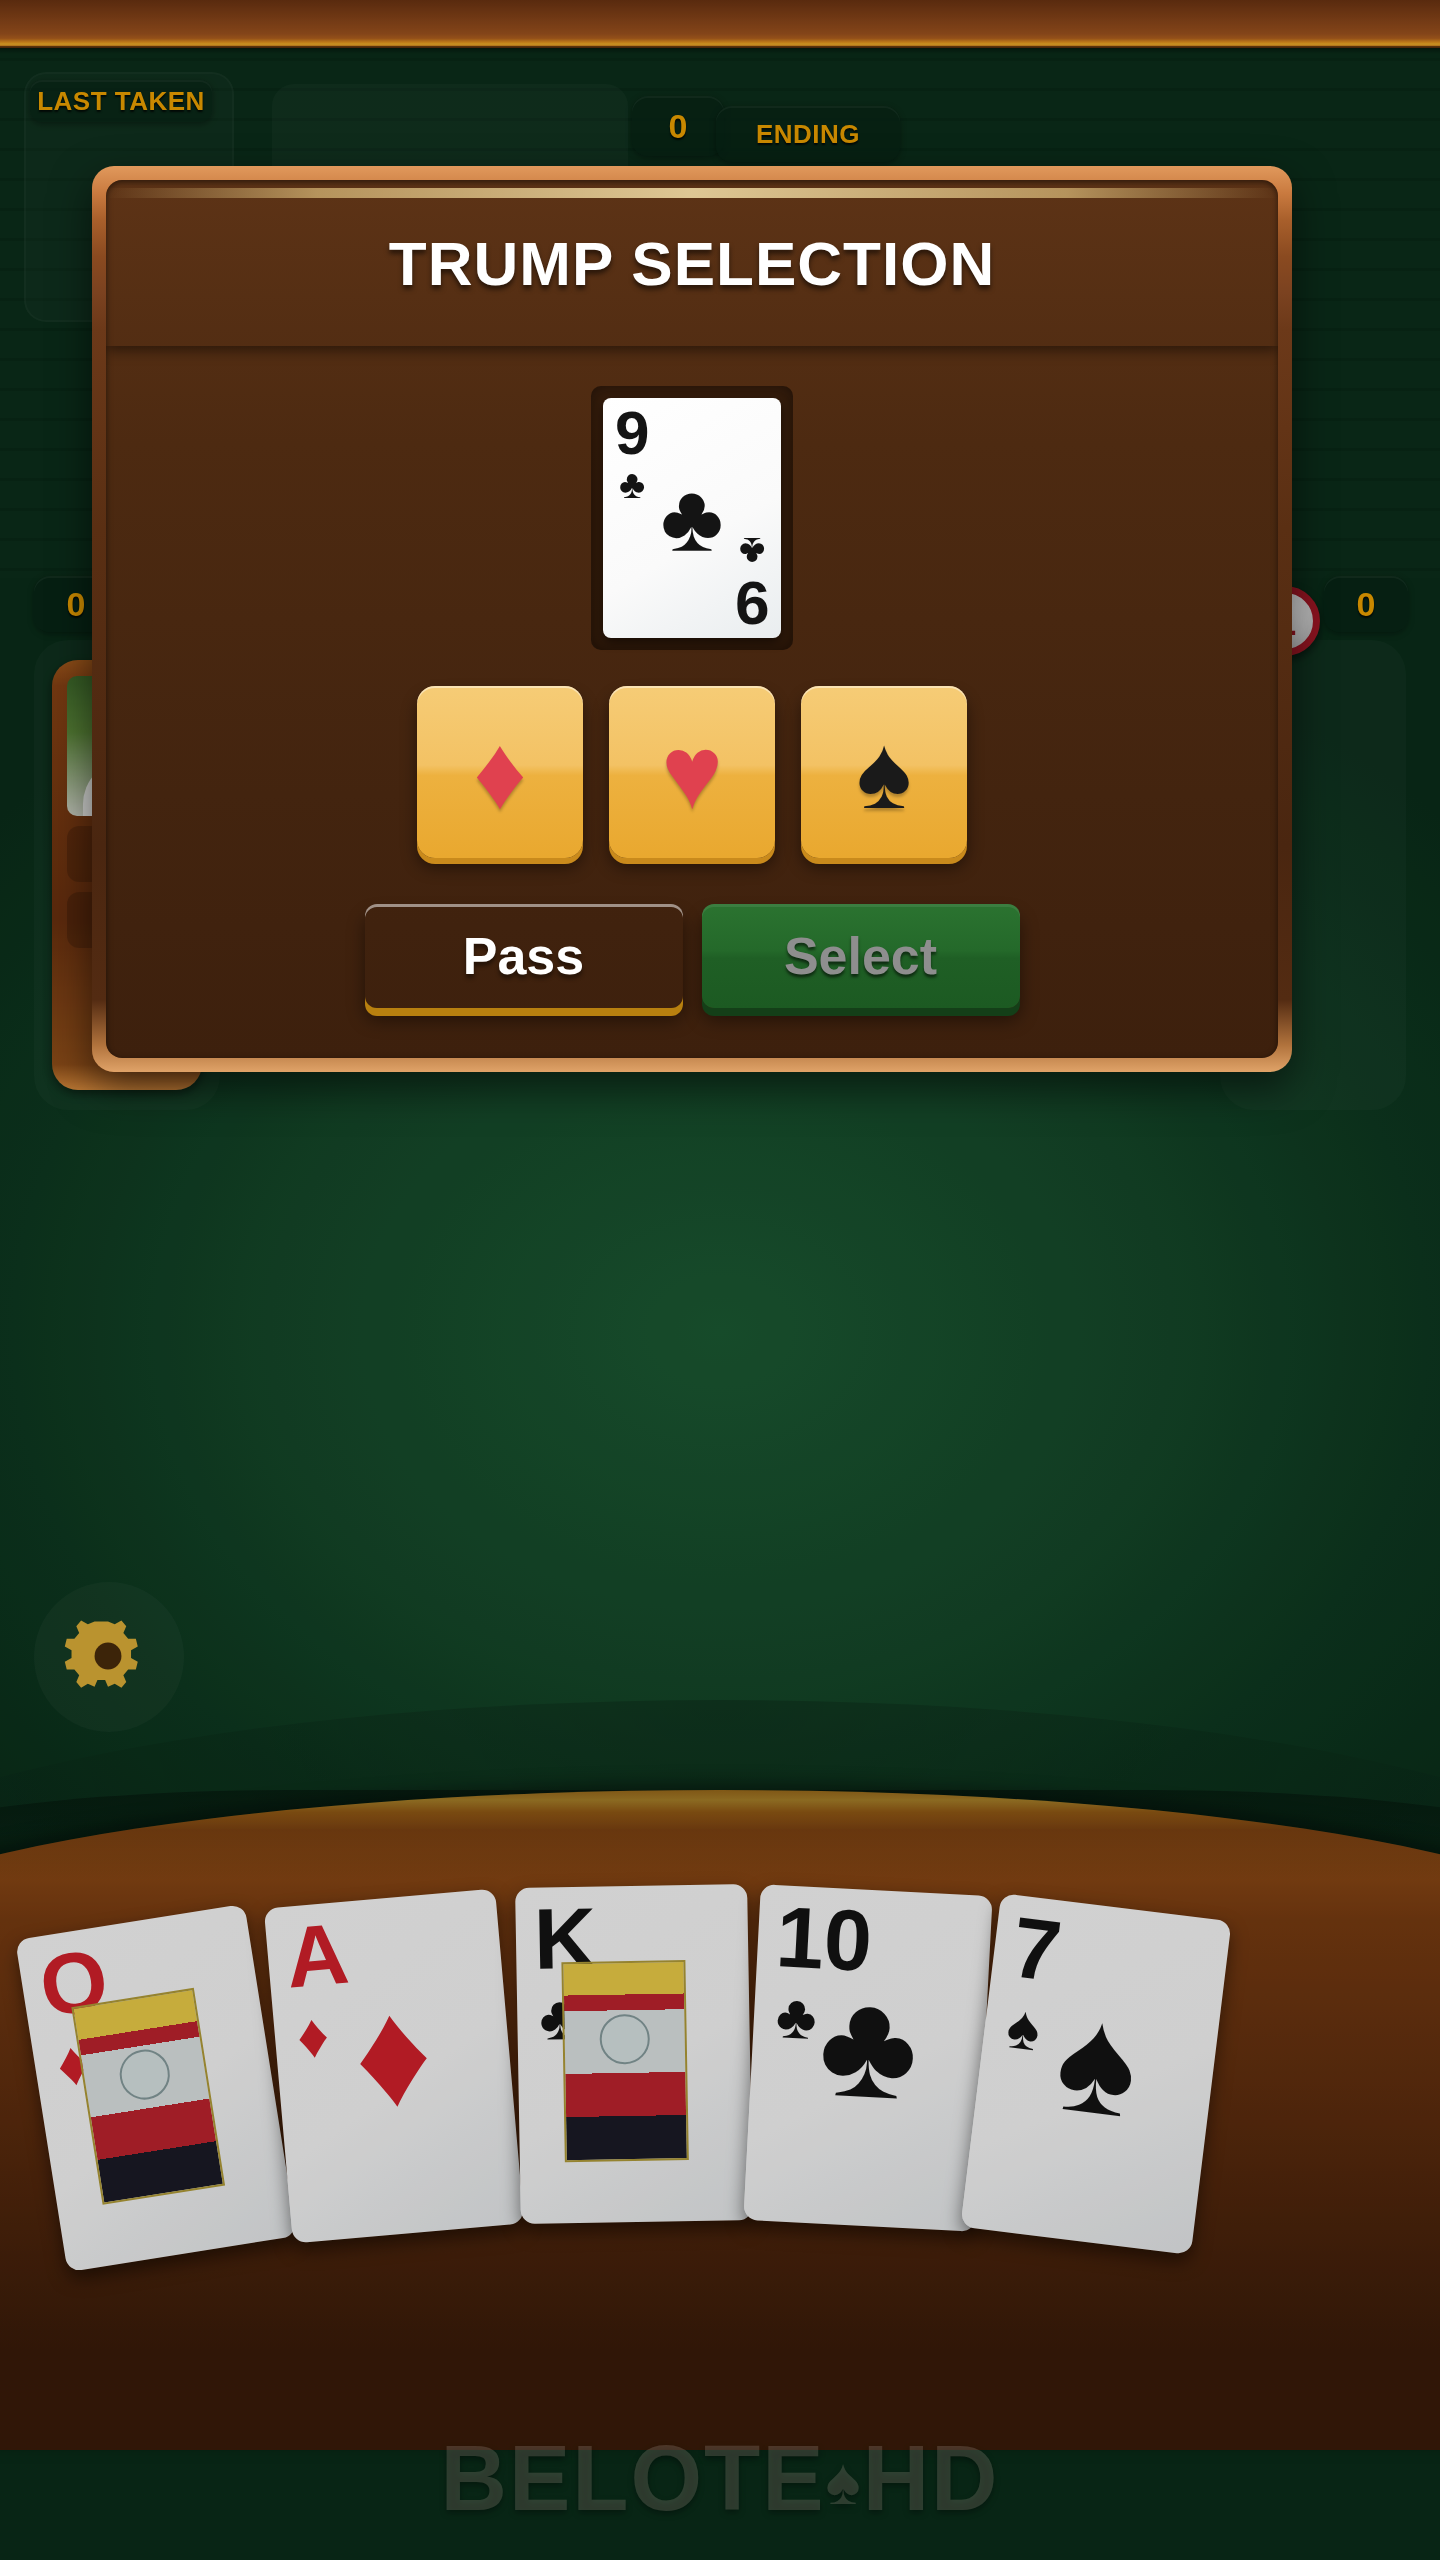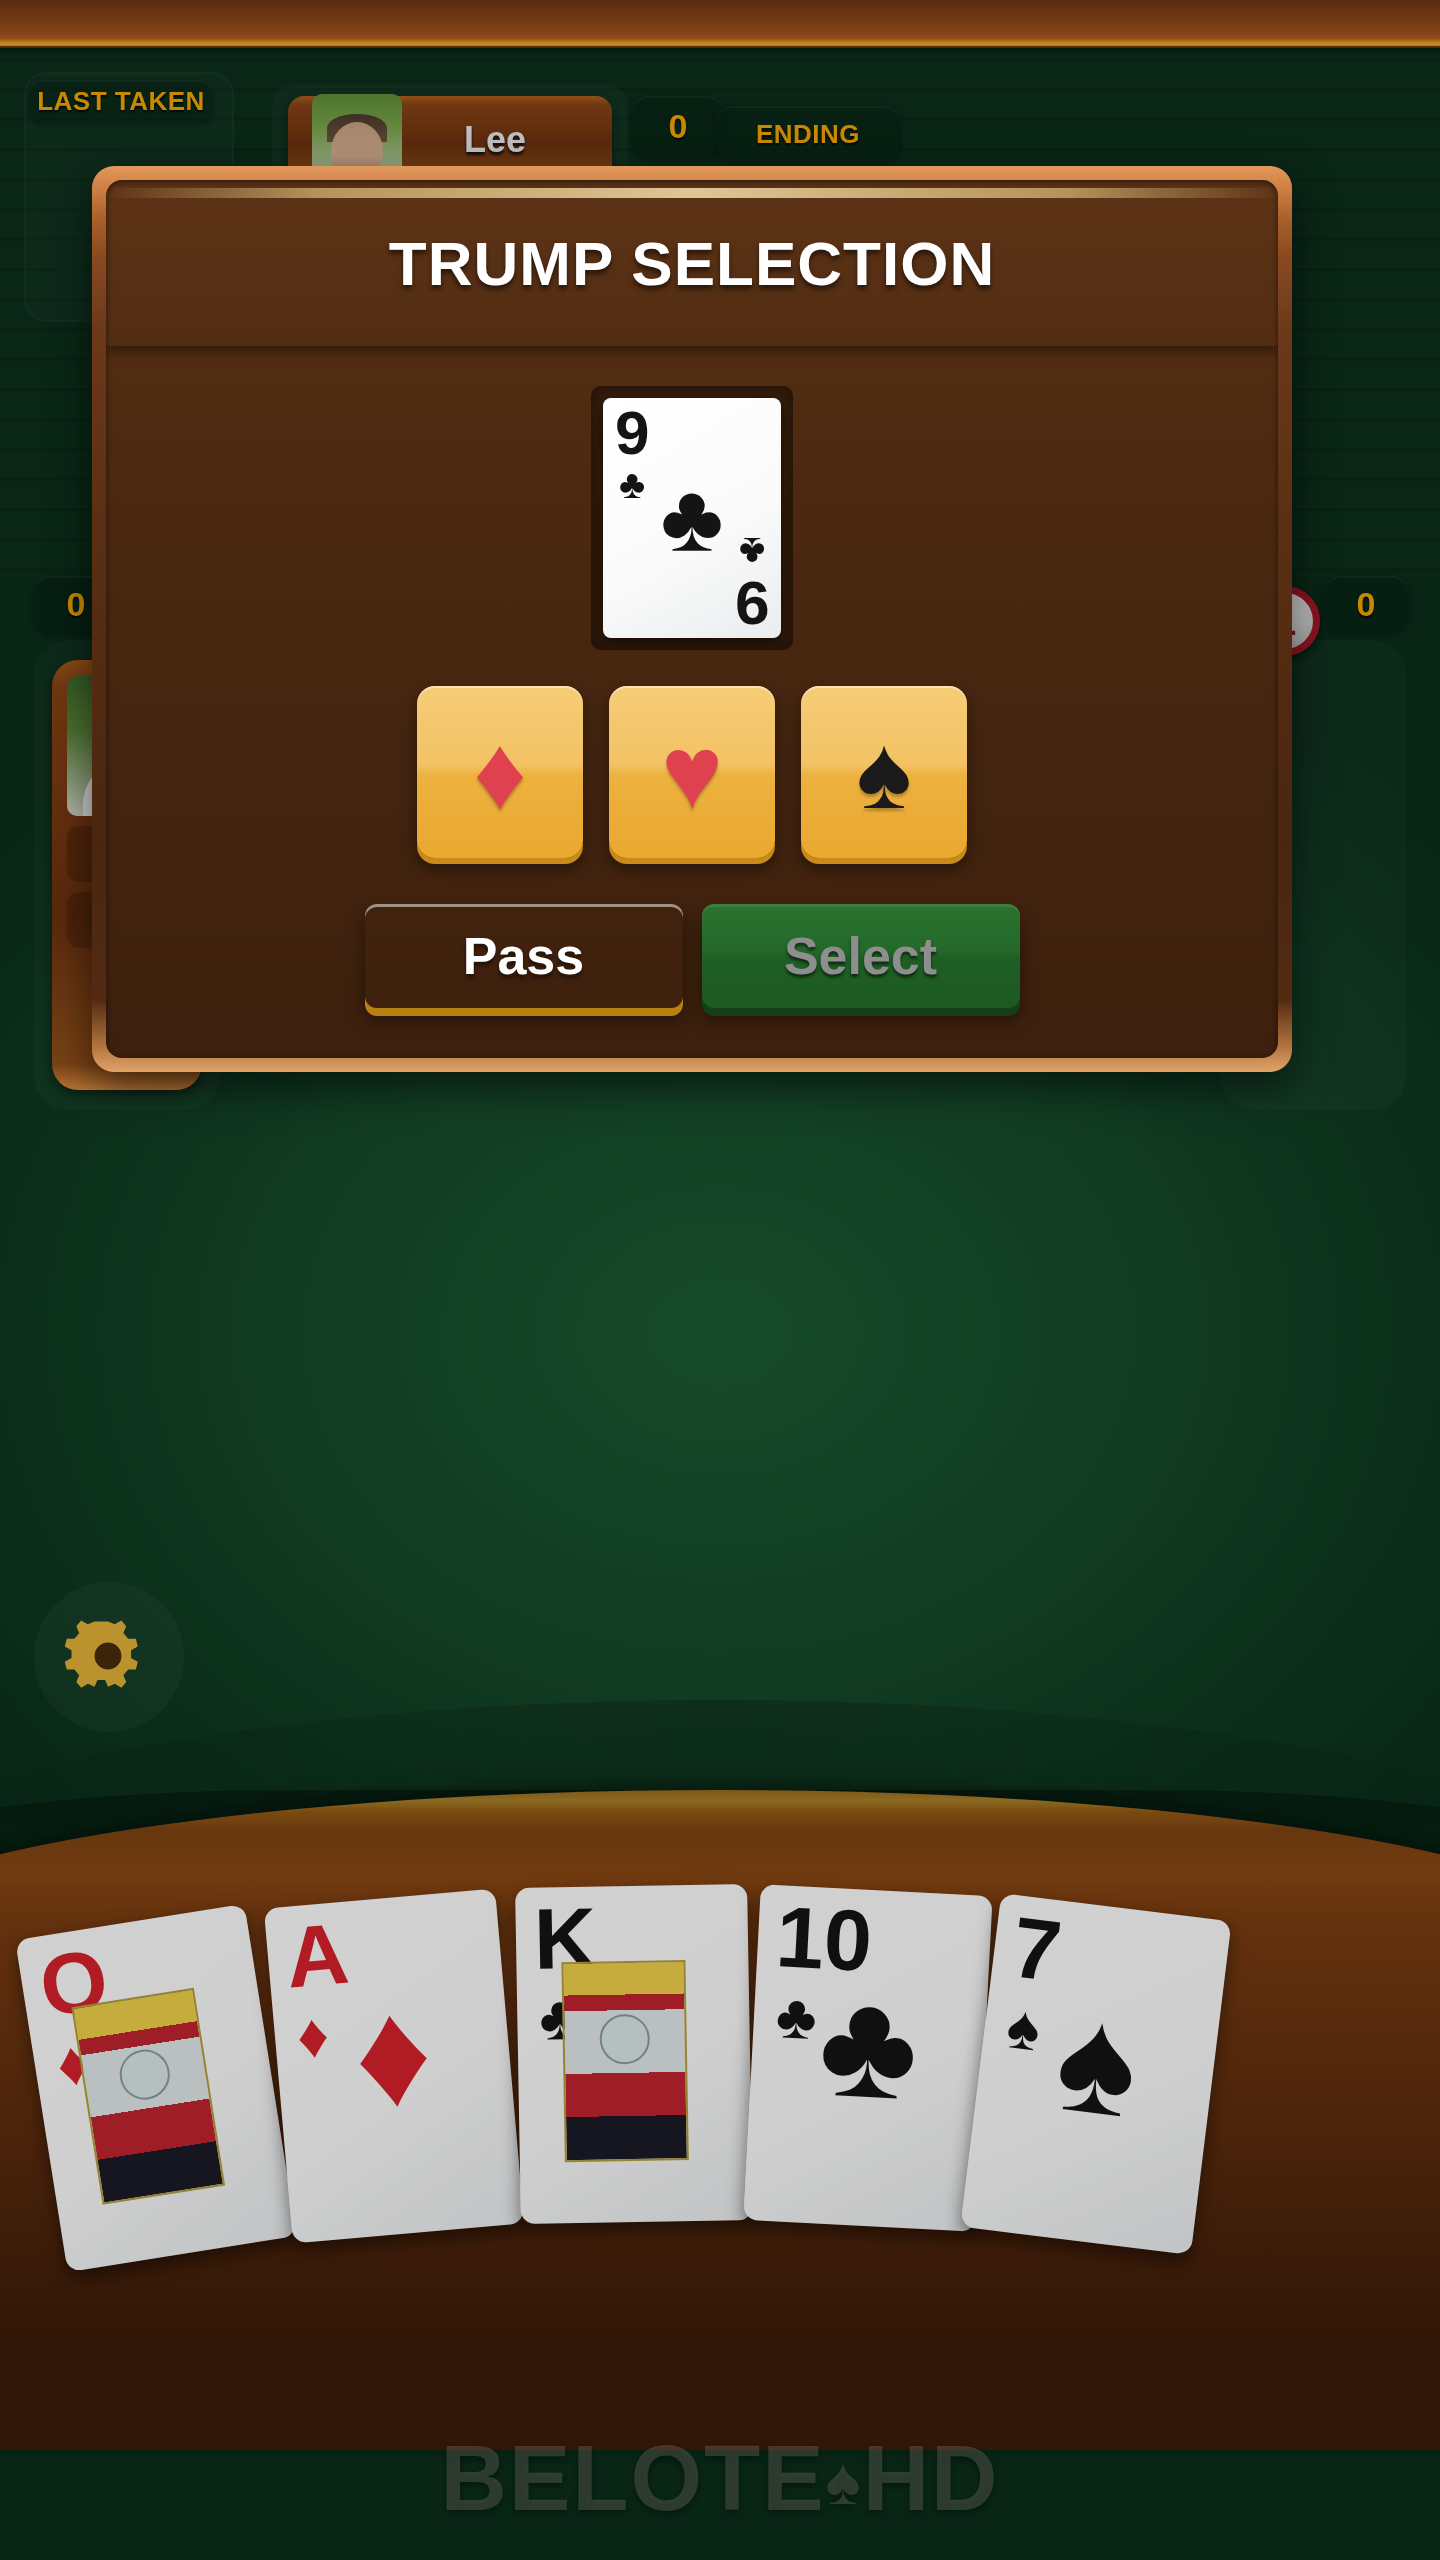--- a/index.html
+++ b/index.html
@@ -343,27 +343,20 @@
   <div class="felt-stripes"></div>
   <div class="felt-arc"></div>
   <div class="topbar"></div>
 
   <div id="last-taken-panel"></div>
   <div class="hud-pill" id="last-taken">
     <span class="hud-label">LAST TAKEN</span>
   </div>
 
   <div id="top-player-shell"></div>
-  <div id="top-player">
-    <div class="avatar">
-      <div class="hair"></div>
-      <div class="face"></div>
-    </div>
-    <div class="player-name">Lee</div>
-  </div>
 
   <div class="hud-pill" id="top-score">
     <span class="hud-score">0</span>
   </div>
 
   <div class="hud-pill" id="ending-pill">
     <span class="hud-label">ENDING</span>
   </div>
   <div id="ending-value">
     <span class="hud-white">01</span>

